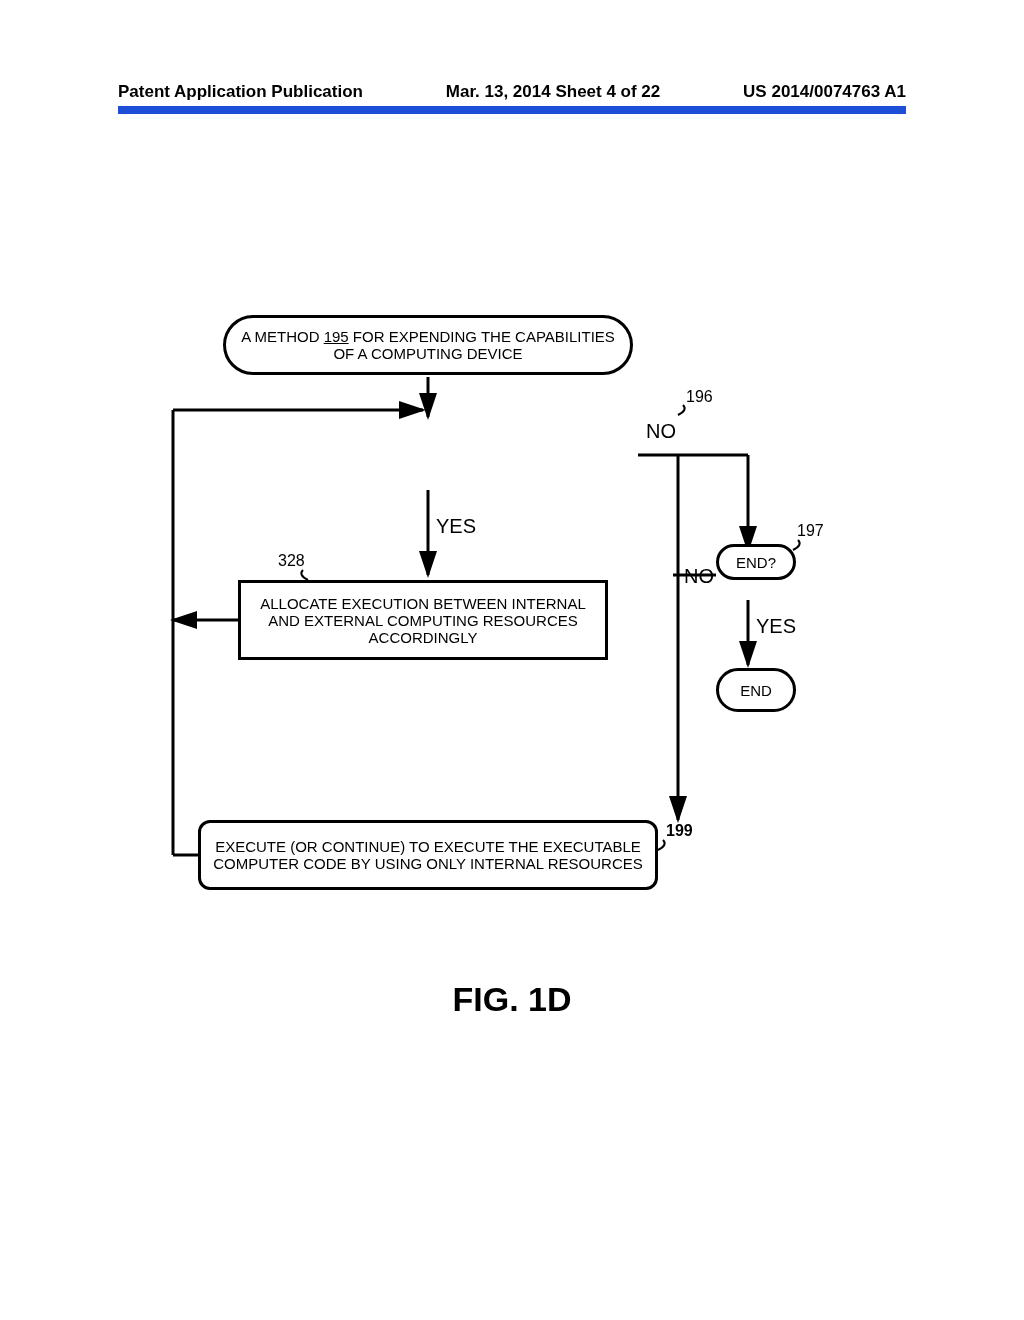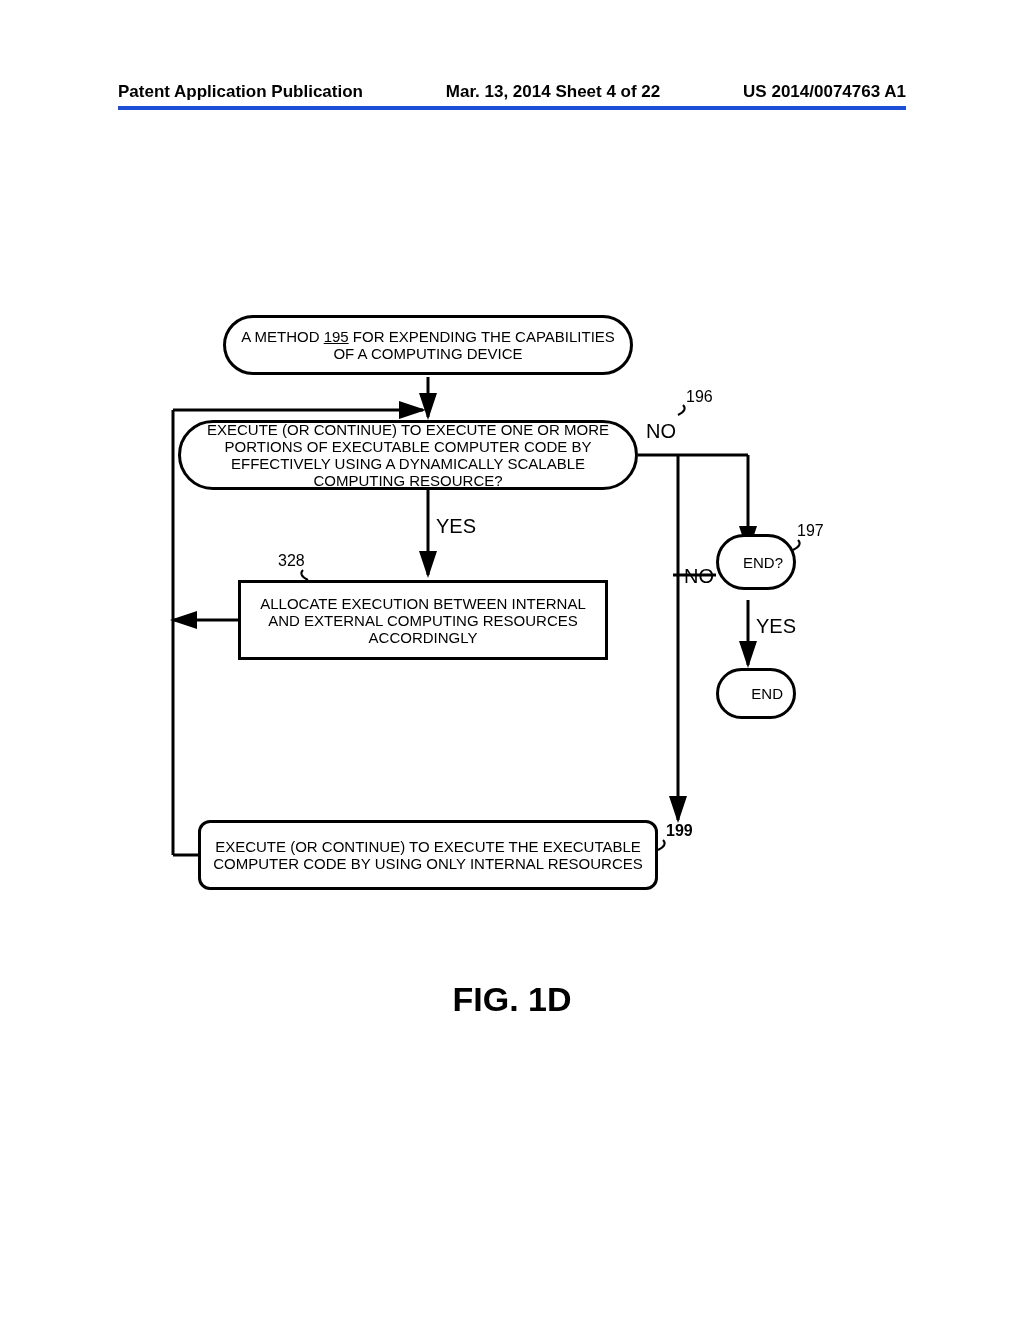--- a/index.html
+++ b/index.html
@@ -16,21 +16,21 @@
   }
   .header {
     position: absolute;
     top: 82px;
     left: 118px;
     right: 118px;
     display: flex;
     justify-content: space-between;
     font-size: 17px;
     font-weight: bold;
-    border-bottom: 4px solid #1d4ed8;
+    border-bottom: 8px solid #1d4ed8;
     padding-bottom: 4px;
   }
   .diagram {
     position: absolute;
     left: 118px;
     top: 120px;
     width: 788px;
     height: 830px;
   }
   .box {
@@ -40,21 +40,20 @@
     text-align: center;
     font-size: 15px;
     display: flex;
     align-items: center;
     justify-content: center;
     padding: 6px 10px;
     box-sizing: border-box;
   }
   .terminator {
     border-radius: 999px;
-    justify-content: flex-end;
   }
   .ref-num {
     position: absolute;
     font-size: 16px;
   }
   .label {
     position: absolute;
     font-size: 20px;
   }
   .figure-label {
@@ -129,40 +128,37 @@
       <path d="M185 450 q-5 5 5 10" stroke="#000" stroke-width="2" fill="none"></path>
       <path d="M545 720 q5 5 -5 10" stroke="#000" stroke-width="2" fill="none"></path>
     </svg>
 
     <div class="box terminator" style="left:105px; top:195px; width:410px; height:60px;">
       <span>
         <span>A METHOD </span><span class="underline-span">195</span><span> FOR EXPENDING THE CAPABILITIES OF A COMPUTING DEVICE</span>
       </span>
     </div>
 
-    <div class="box" style="left:60px; top:300px; width:460px; height:70px; border-radius:35px;">
-      <span>EXECUTE (OR CONTINUE) TO EXECUTE ONE OR MORE PORTIONS OF EXECUTABLE COMPUTER CODE BY EFFECTIVELY USING A DYNAMICALLY SCALABLE COMPUTING RESOURCE?</span>
-    </div>
     <span class="ref-num" style="left:568px; top:268px;">196</span>
     <span class="label" style="left:528px; top:300px;">NO</span>
     <span class="label" style="left:318px; top:395px;">YES</span>
 
     <div class="box" style="left:120px; top:460px; width:370px; height:80px; border-radius:0;">
       <span>ALLOCATE EXECUTION BETWEEN INTERNAL AND EXTERNAL COMPUTING RESOURCES ACCORDINGLY</span>
     </div>
     <span class="ref-num" style="left:160px; top:432px;">328</span>
 
-    <div class="box terminator" style="left:598px; top:414px; width:80px; height:56px;">
+    <div class="box terminator" style="left:598px; top:424px; width:80px; height:36px;">
       <span>END?</span>
     </div>
     <span class="ref-num" style="left:679px; top:402px;">197</span>
     <span class="label" style="left:566px; top:445px;">NO</span>
     <span class="label" style="left:638px; top:495px;">YES</span>
 
-    <div class="box terminator" style="left:598px; top:548px; width:80px; height:51px;">
+    <div class="box terminator" style="left:598px; top:548px; width:80px; height:44px;">
       <span>END</span>
     </div>
 
     <div class="box" style="left:80px; top:700px; width:460px; height:70px; border-radius:12px;">
       <span>EXECUTE (OR CONTINUE) TO EXECUTE THE EXECUTABLE COMPUTER CODE BY USING ONLY INTERNAL RESOURCES</span>
     </div>
     <span class="ref-num" style="left:548px; top:702px;font-weight:bold;">199</span>
 
   </div>
 

